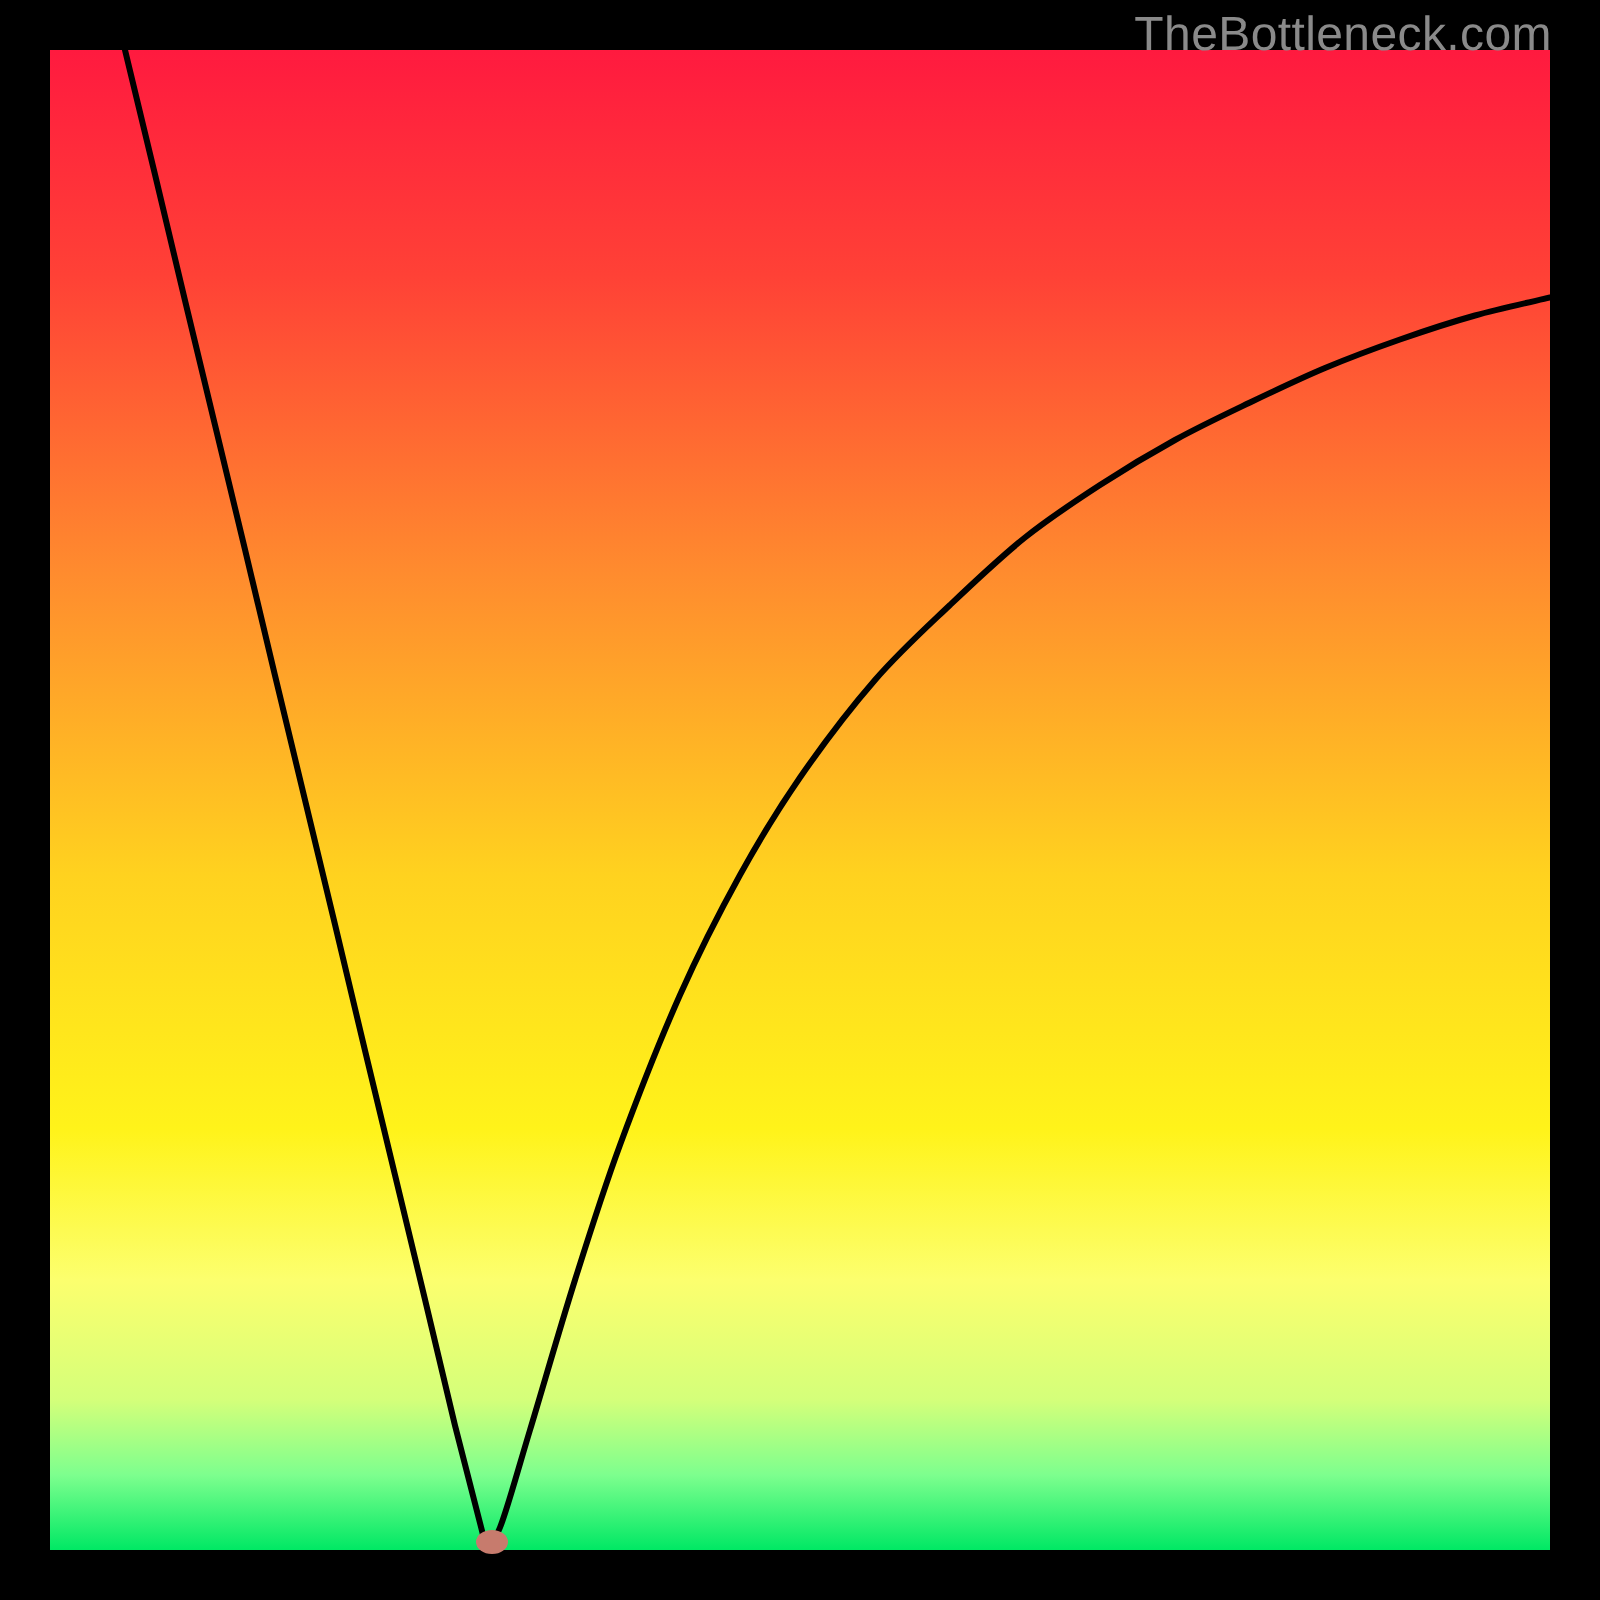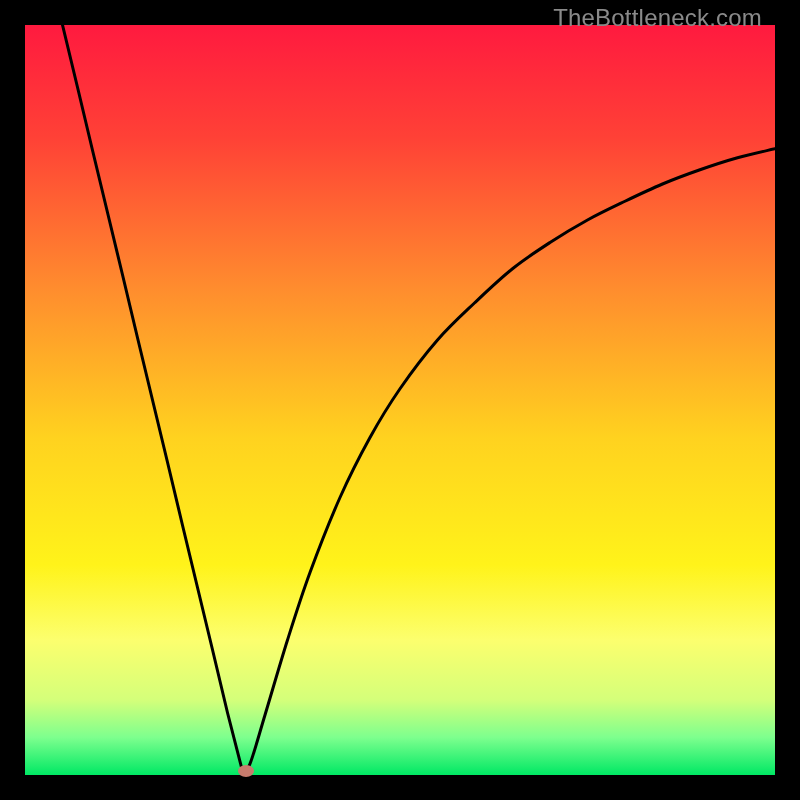--- a/index.html
+++ b/index.html
@@ -28,21 +28,21 @@
   .gradient-bg {
     position: absolute;
     left: 0;
     top: 0;
     width: 750px;
     height: 750px;
   }
   .watermark {
     position: absolute;
     top: 4px;
-    right: 38px;
+    right: 24px;
     font-family: Arial, Helvetica, sans-serif;
     font-size: 24px;
     font-weight: 500;
     color: #8a8a8a;
     letter-spacing: 0.2px;
   }
   svg {
     position: absolute;
     left: 0;
     top: 0;

